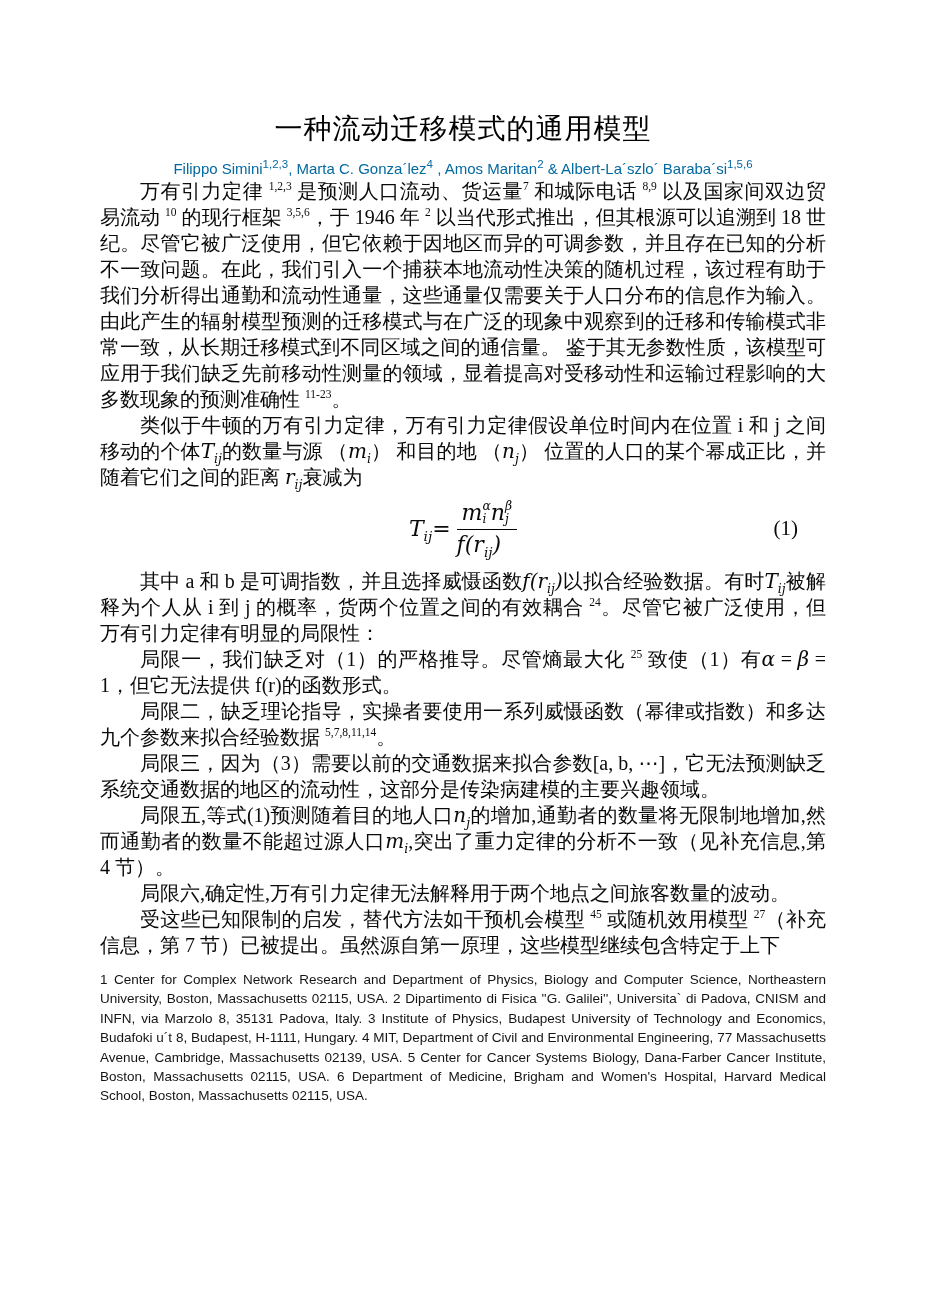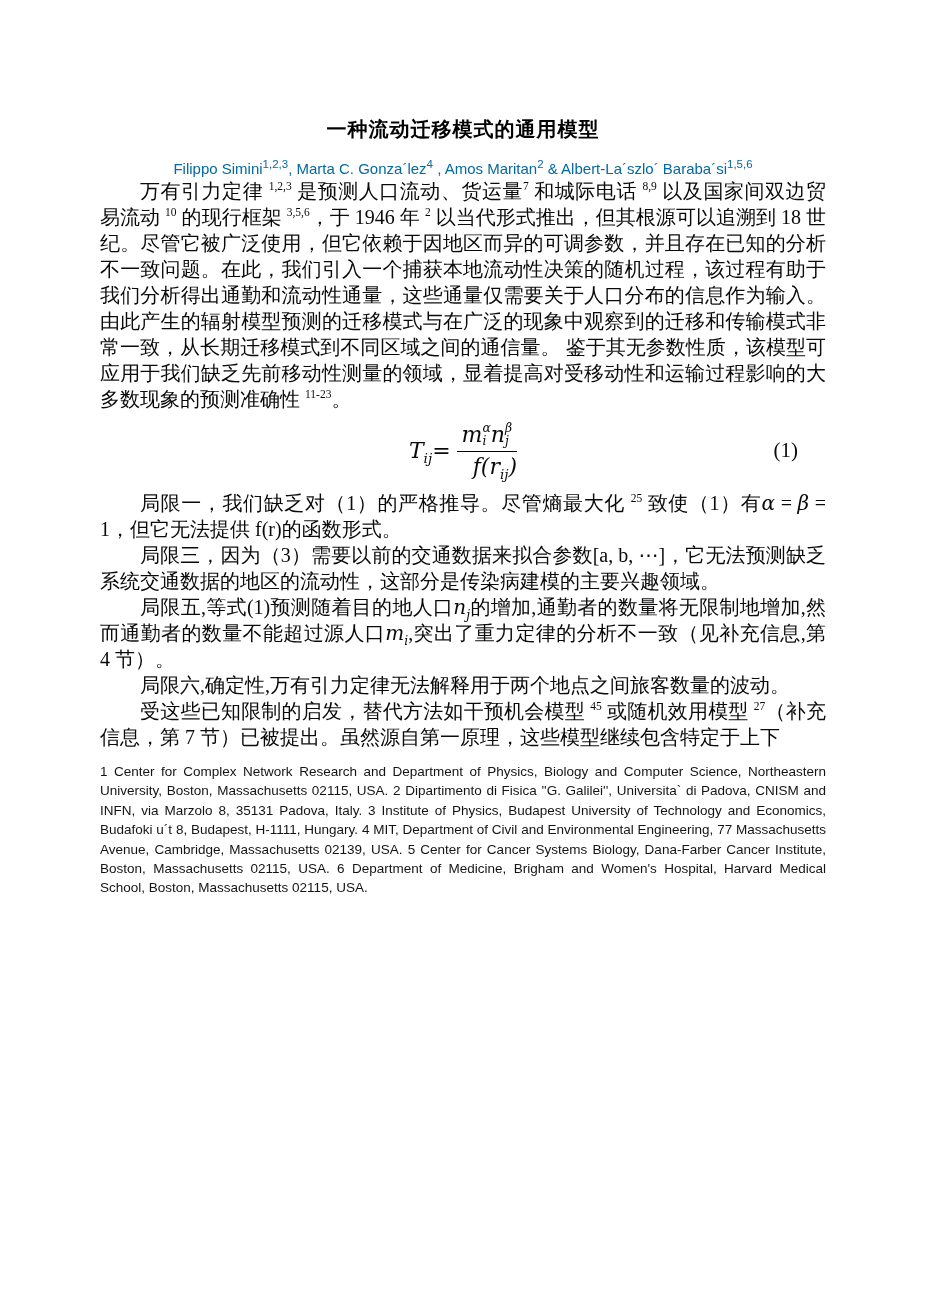--- a/index.html
+++ b/index.html
@@ -11,22 +11,22 @@
     overflow:hidden;
   }
   .page {
     width:926px; height:1309px;
     padding:112px 100px 0 100px;
     position:relative;
   }
   .title {
     text-align:center;
     font-family:"Liberation Sans","DejaVu Sans",sans-serif;
-    font-weight:700;
-    font-size:20px;
+    font-weight:400;
+    font-size:28px;
     line-height:34px;
     letter-spacing:1px;
     color:#000;
   }
   .authors {
     margin-top:13px;
     text-align:center;
     font-family:"Liberation Sans","DejaVu Sans",sans-serif;
     font-weight:400;
     font-size:15px;
@@ -55,21 +55,21 @@
     align-items:center;
     justify-content:center;
     height:78px;
     font-size:22px;
     line-height:1.1;
     text-align:center;
   }
   .eq-lhs { display:inline-flex; align-items:center; }
   .frac { display:inline-flex; flex-direction:column; align-items:center; margin-left:6px; }
   .frac .num { align-self:stretch; text-align:center; padding:0 5px 3px 5px; border-bottom:1.4px solid #000; }
-  .frac .den { align-self:stretch; text-align:right; padding-top:3px; }
+  .frac .den { align-self:stretch; text-align:left; padding-top:3px; }
   .tok { display:inline-flex; align-items:center; }
   .supsub {
     display:inline-flex; flex-direction:column; align-items:flex-start;
     font-size:0.56em; line-height:1.05; vertical-align:-0.45em;
     font-style:italic; font-family:"DejaVu Serif","Liberation Serif",serif;
   }
   .supsub .ss { display:block; }
   .eq-number {
     position:absolute; right:28px; top:50%; transform:translateY(-50%);
     font-size:21px; font-style:normal;
@@ -87,20 +87,21 @@
 <body>
 
 <div class="page">
 
   <h1 class="title">一种流动迁移模式的通用模型</h1>
 
   <div class="authors">Filippo Simini<sup class="ref">1,2,3</sup>, Marta C. Gonza´lez<sup class="ref">4</sup> , Amos Maritan<sup class="ref">2</sup> &amp; Albert-La´szlo´ Baraba´si<sup class="ref">1,5,6</sup></div>
 
   <div class="content">
     <p class="body-par">万有引力定律 <sup class="ref">1,2,3</sup> 是预测人口流动、货运量<sup class="ref">7</sup> 和城际电话 <sup class="ref">8,9</sup> 以及国家间双边贸易流动 <sup class="ref">10</sup> 的现行框架 <sup class="ref">3,5,6</sup>，于 1946 年 <sup class="ref">2</sup> 以当代形式推出，但其根源可以追溯到 18 世纪。尽管它被广泛使用，但它依赖于因地区而异的可调参数，并且存在已知的分析不一致问题。在此，我们引入一个捕获本地流动性决策的随机过程，该过程有助于我们分析得出通勤和流动性通量，这些通量仅需要关于人口分布的信息作为输入。由此产生的辐射模型预测的迁移模式与在广泛的现象中观察到的迁移和传输模式非常一致，从长期迁移模式到不同区域之间的通信量。 鉴于其无参数性质，该模型可应用于我们缺乏先前移动性测量的领域，显着提高对受移动性和运输过程影响的大多数现象的预测准确性 <sup class="ref">11-23</sup>。</p>
+    <p class="body-par">类似于牛顿的万有引力定律，万有引力定律假设单位时间内在位置 i 和 j 之间移动的个体<span class="mi">T<sub class="mi">ij</sub></span>的数量与源 （<span class="mi">m<sub class="mi">i</sub></span>） 和目的地 （<span class="mi">n<sub class="mi">j</sub></span>） 位置的人口的某个幂成正比，并随着它们之间的距离 <span class="mi">r<sub class="mi">ij</sub></span>衰减为</p>
 
     <div class="equation-row">
       <span class="eq-lhs mi"><span class="mi">T<sub class="mi">ij</sub></span> =</span>
       <span class="frac">
         <span class="num mi"><span class="tok mi">
               <span>m</span>
               <span class="supsub">
                 <span class="ss">α</span>
                 <span class="ss">i</span>
               </span>
@@ -109,21 +110,23 @@
               <span class="supsub">
                 <span class="ss">β</span>
                 <span class="ss">j</span>
               </span>
             </span></span>
         <span class="den mi"><i class="mi">f</i>(<span class="mi">r<sub class="mi">ij</sub></span>)</span>
       </span>
       <span class="eq-number">(1)</span>
     </div>
 
+    <p class="body-par">其中 a 和 b 是可调指数，并且选择威慑函数<i class="mi">f(r</i><sub class="mi">ij</sub><i class="mi">)</i>以拟合经验数据。有时<span class="mi">T<sub class="mi">ij</sub></span>被解释为个人从 i 到 j 的概率，货两个位置之间的有效耦合 <sup class="ref">24</sup>。尽管它被广泛使用，但万有引力定律有明显的局限性：</p>
     <p class="body-par">局限一，我们缺乏对（1）的严格推导。尽管熵最大化 <sup class="ref">25</sup> 致使（1）有<i class="mi">α</i> = <i class="mi">β</i> = 1，但它无法提供 f(r)的函数形式。</p>
+    <p class="body-par">局限二，缺乏理论指导，实操者要使用一系列威慑函数（幂律或指数）和多达九个参数来拟合经验数据 <sup class="ref">5,7,8,11,14</sup>。</p>
     <p class="body-par">局限三，因为（3）需要以前的交通数据来拟合参数[a, b, ⋯]，它无法预测缺乏系统交通数据的地区的流动性，这部分是传染病建模的主要兴趣领域。</p>
     <p class="body-par">局限五,等式(1)预测随着目的地人口<span class="mi">n<sub class="mi">j</sub></span>的增加,通勤者的数量将无限制地增加,然而通勤者的数量不能超过源人口<span class="mi">m<sub class="mi">i</sub></span>,突出了重力定律的分析不一致（见补充信息,第 4 节）。</p>
     <p class="body-par">局限六,确定性,万有引力定律无法解释用于两个地点之间旅客数量的波动。</p>
     <p class="body-par">受这些已知限制的启发，替代方法如干预机会模型 <sup class="ref">45</sup> 或随机效用模型 <sup class="ref">27</sup>（补充信息，第 7 节）已被提出。虽然源自第一原理，这些模型继续包含特定于上下</p>
   </div>
 
   <div class="footnote">1 Center for Complex Network Research and Department of Physics, Biology and Computer Science, Northeastern University, Boston, Massachusetts 02115, USA. 2 Dipartimento di Fisica ''G. Galilei'', Universita` di Padova, CNISM and INFN, via Marzolo 8, 35131 Padova, Italy. 3 Institute of Physics, Budapest University of Technology and Economics, Budafoki u´t 8, Budapest, H-1111, Hungary. 4 MIT, Department of Civil and Environmental Engineering, 77 Massachusetts Avenue, Cambridge, Massachusetts 02139, USA. 5 Center for Cancer Systems Biology, Dana-Farber Cancer Institute, Boston, Massachusetts 02115, USA. 6 Department of Medicine, Brigham and Women's Hospital, Harvard Medical School, Boston, Massachusetts 02115, USA.</div>
 
 </div>
 

